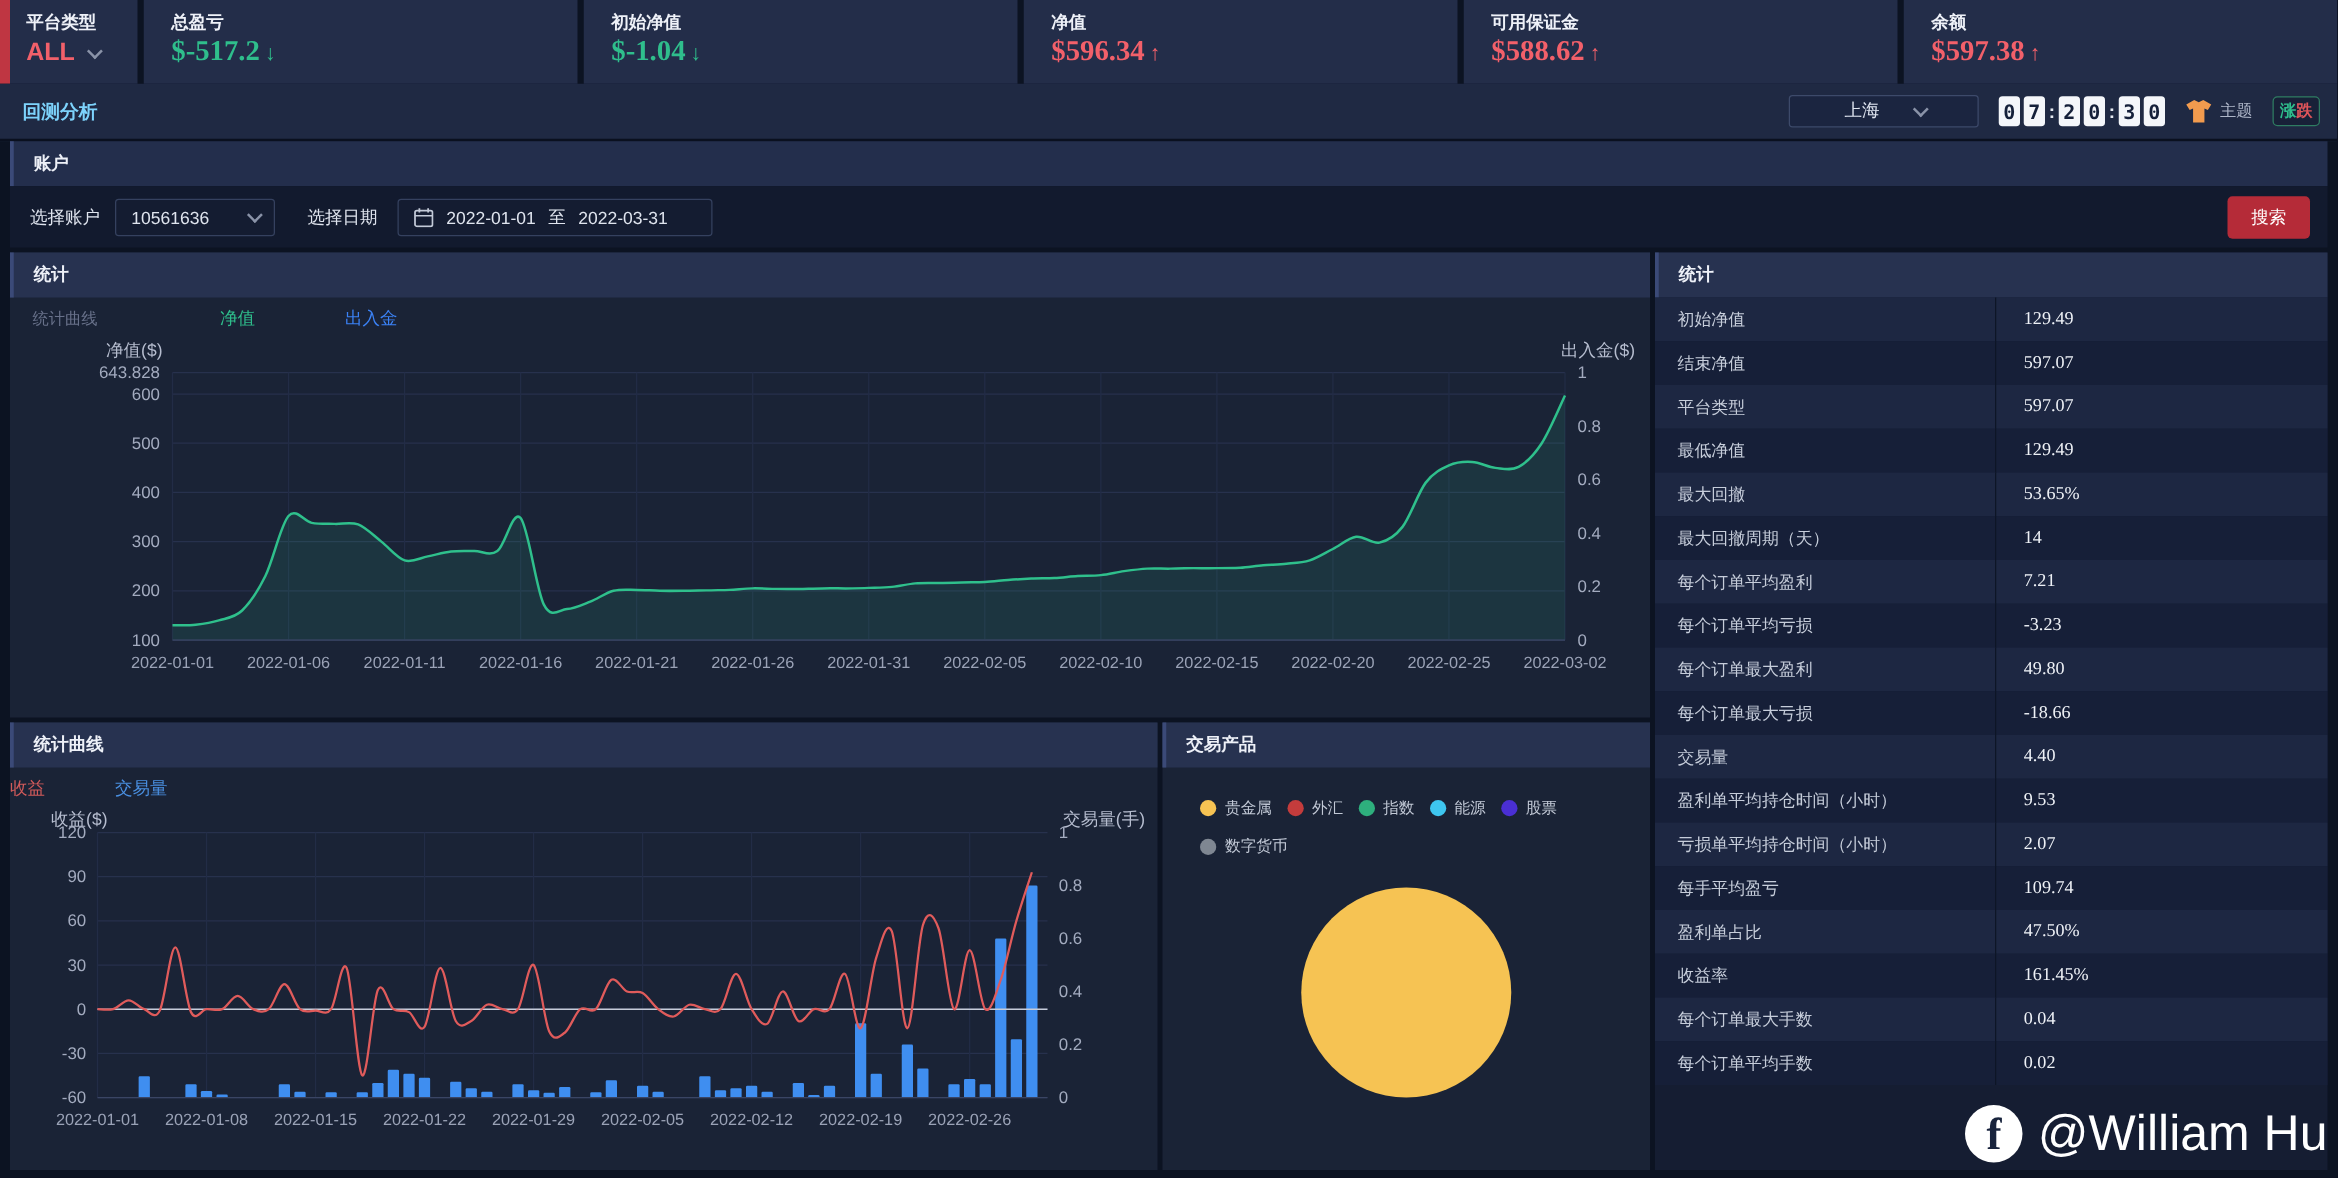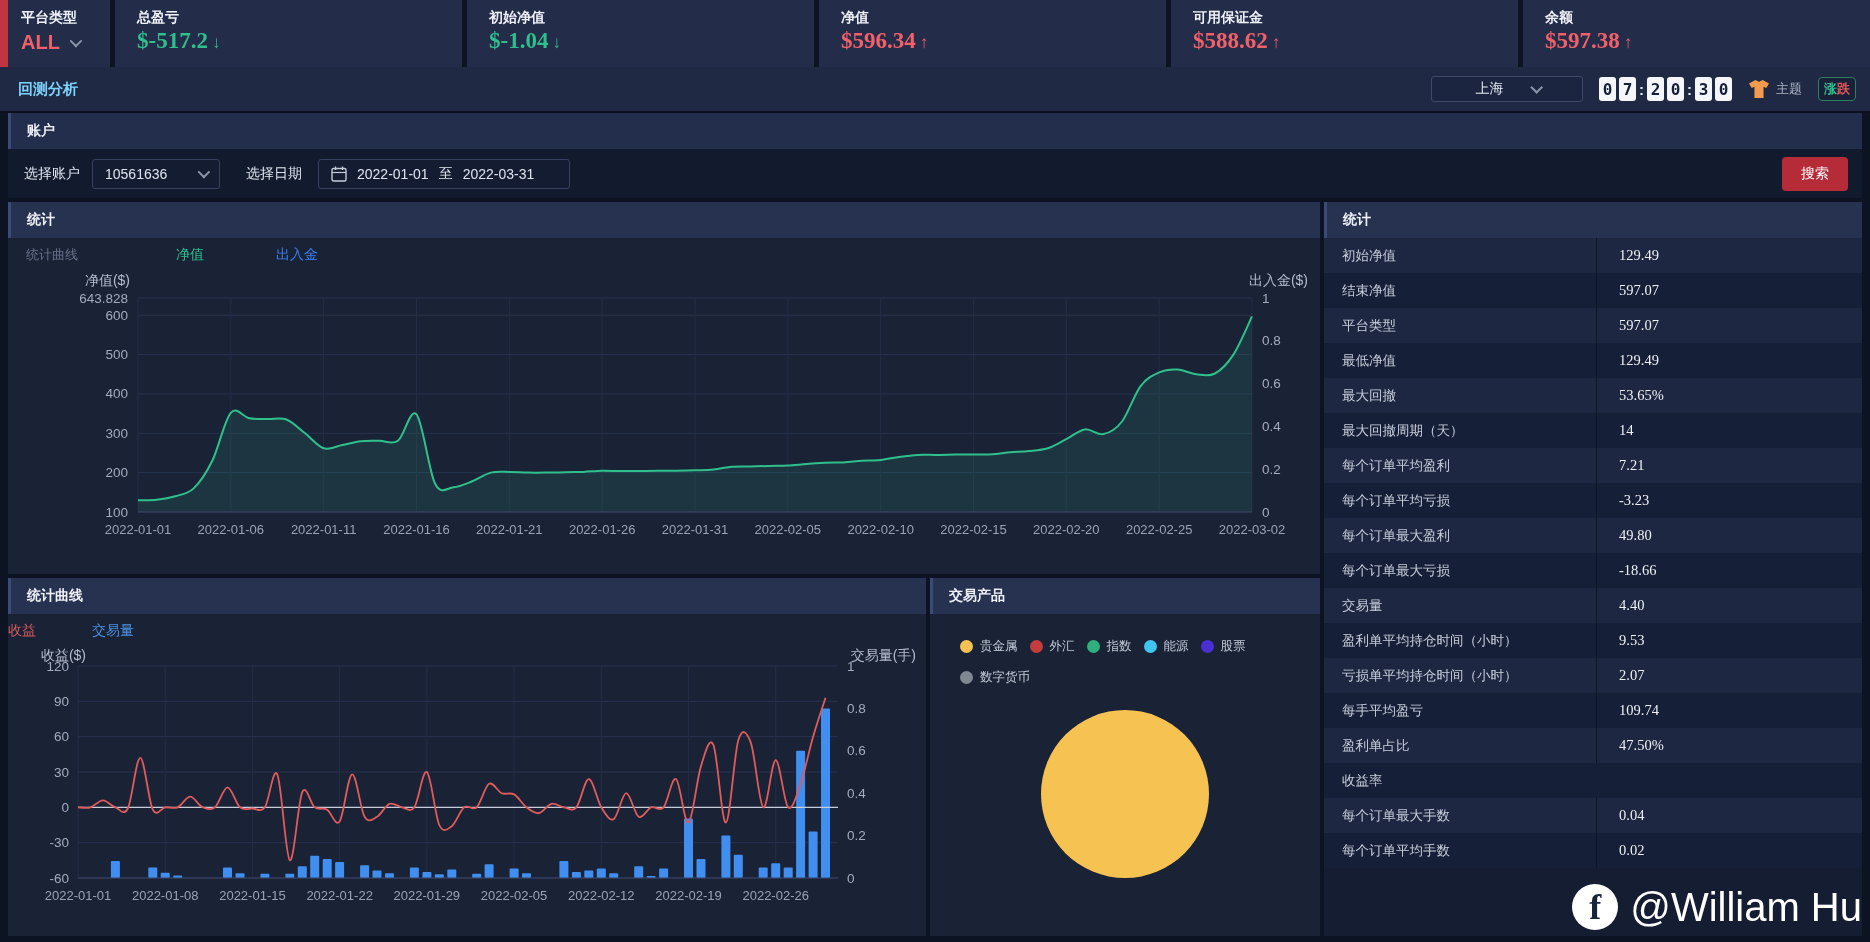--- a/index.html
+++ b/index.html
@@ -419,20 +419,21 @@
         <div class="stat-row">
           <div class="stat-label">每手平均盈亏</div>
           <div class="stat-value">109.74</div>
         </div>
         <div class="stat-row">
           <div class="stat-label">盈利单占比</div>
           <div class="stat-value">47.50%</div>
         </div>
         <div class="stat-row">
           <div class="stat-label">收益率</div>
+          <div class="stat-value">161.45%</div>
         </div>
         <div class="stat-row">
           <div class="stat-label">每个订单最大手数</div>
           <div class="stat-value">0.04</div>
         </div>
         <div class="stat-row">
           <div class="stat-label">每个订单平均手数</div>
           <div class="stat-value">0.02</div>
         </div>
       </div>

